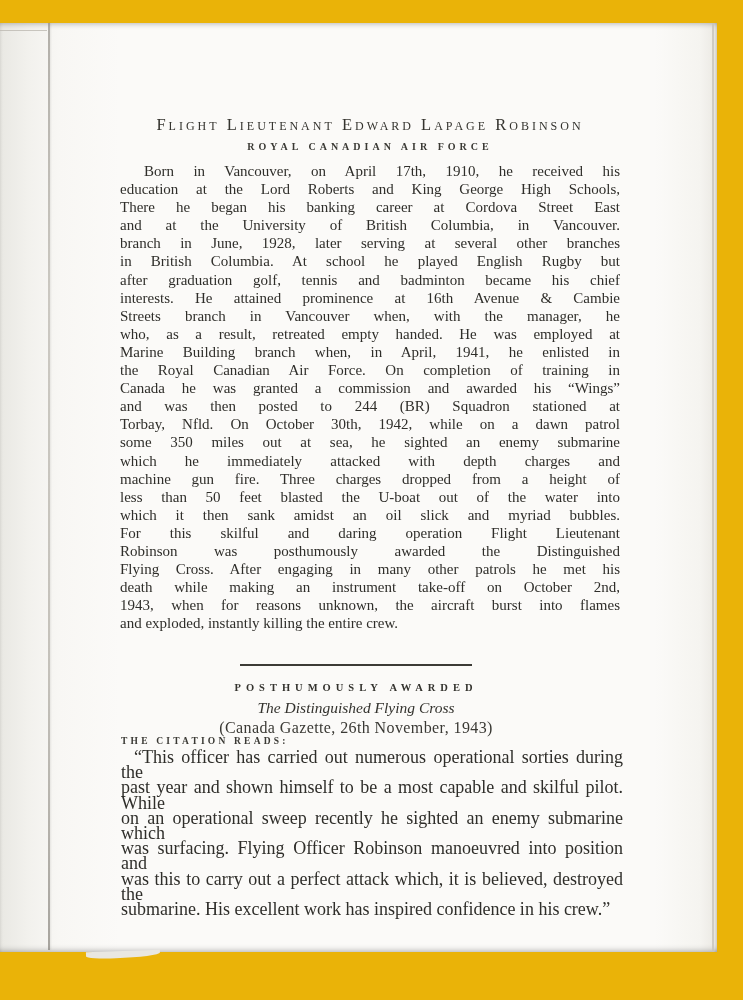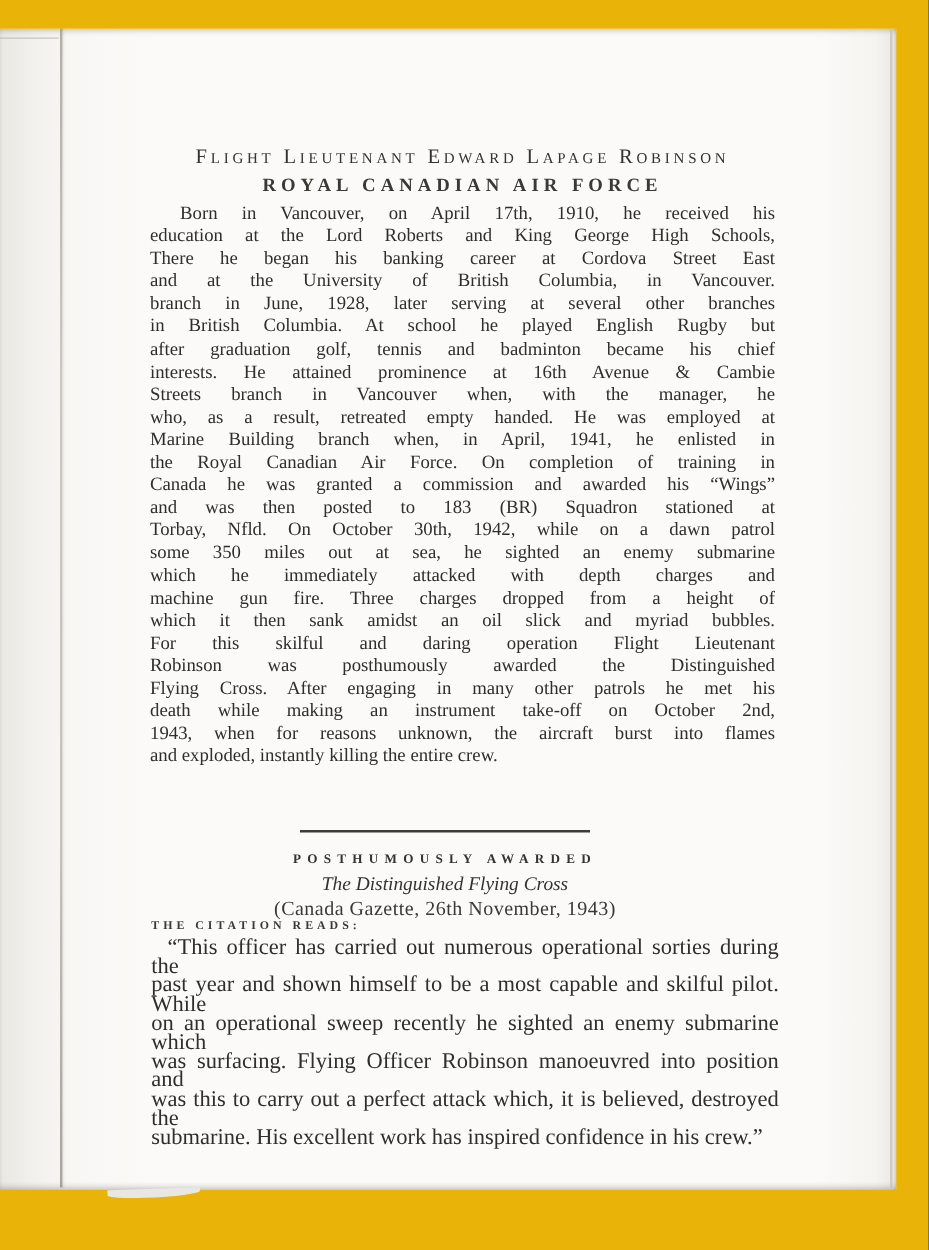--- a/index.html
+++ b/index.html
@@ -43,21 +43,21 @@
   .title{
     position:absolute;top:92px;left:0;width:100%;
     margin:0;text-align:center;
     font-size:16.5px;font-weight:normal;
     font-variant-caps:small-caps;letter-spacing:3px;
     color:#34332e;
   }
   .subtitle{
     position:absolute;top:118px;left:0;width:100%;
     margin:0;text-align:center;
-    font-size:15px;font-weight:bold;letter-spacing:4px;
+    font-size:10px;font-weight:bold;letter-spacing:4px;
     color:#3a3934;
   }
   .bio{position:absolute;top:139px;left:0;width:500px;
     font-size:15px;line-height:18.1px;}
   .bio-line{text-align:justify;text-align-last:justify;white-space:normal;}
   .bio-line:first-child{text-indent:24px;}
   .bio-line:last-child{text-align-last:left;}
   .divider{
     position:absolute;top:641px;left:120px;width:232px;height:0;
     border-top:2px solid #3c3b36;
@@ -106,25 +106,26 @@
           <div class="bio-line">and at the University of British Columbia, in Vancouver.</div>
           <div class="bio-line">branch in June, 1928, later serving at several other branches</div>
           <div class="bio-line">in British Columbia. At school he played English Rugby but</div>
           <div class="bio-line">after graduation golf, tennis and badminton became his chief</div>
           <div class="bio-line">interests. He attained prominence at 16th Avenue &amp; Cambie</div>
           <div class="bio-line">Streets branch in Vancouver when, with the manager, he</div>
           <div class="bio-line">who, as a result, retreated empty handed. He was employed at</div>
           <div class="bio-line">Marine Building branch when, in April, 1941, he enlisted in</div>
           <div class="bio-line">the Royal Canadian Air Force. On completion of training in</div>
           <div class="bio-line">Canada he was granted a commission and awarded his “Wings”</div>
-          <div class="bio-line">and was then posted to 183 (BR) Squadron stationed at</div>
+          <div class="bio-line">and was then posted to 244 (BR) Squadron stationed at</div>
           <div class="bio-line">Torbay, Nfld. On October 30th, 1942, while on a dawn patrol</div>
           <div class="bio-line">some 350 miles out at sea, he sighted an enemy submarine</div>
           <div class="bio-line">which he immediately attacked with depth charges and</div>
           <div class="bio-line">machine gun fire. Three charges dropped from a height of</div>
+          <div class="bio-line">less than 50 feet blasted the U-boat out of the water into</div>
           <div class="bio-line">which it then sank amidst an oil slick and myriad bubbles.</div>
           <div class="bio-line">For this skilful and daring operation Flight Lieutenant</div>
           <div class="bio-line">Robinson was posthumously awarded the Distinguished</div>
           <div class="bio-line">Flying Cross. After engaging in many other patrols he met his</div>
           <div class="bio-line">death while making an instrument take-off on October 2nd,</div>
           <div class="bio-line">1943, when for reasons unknown, the aircraft burst into flames</div>
           <div class="bio-line">and exploded, instantly killing the entire crew.</div>
         </div>
 
       <div class="divider"></div>

